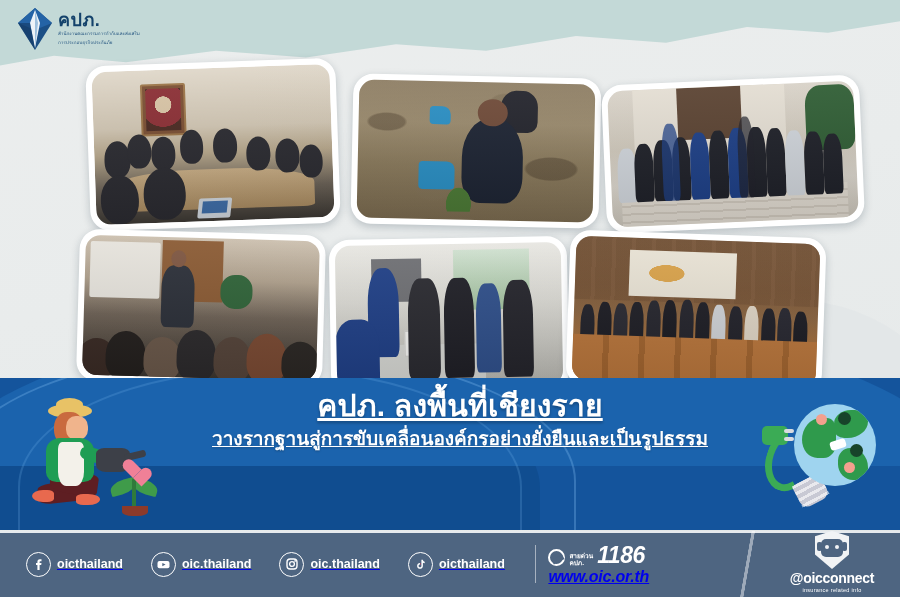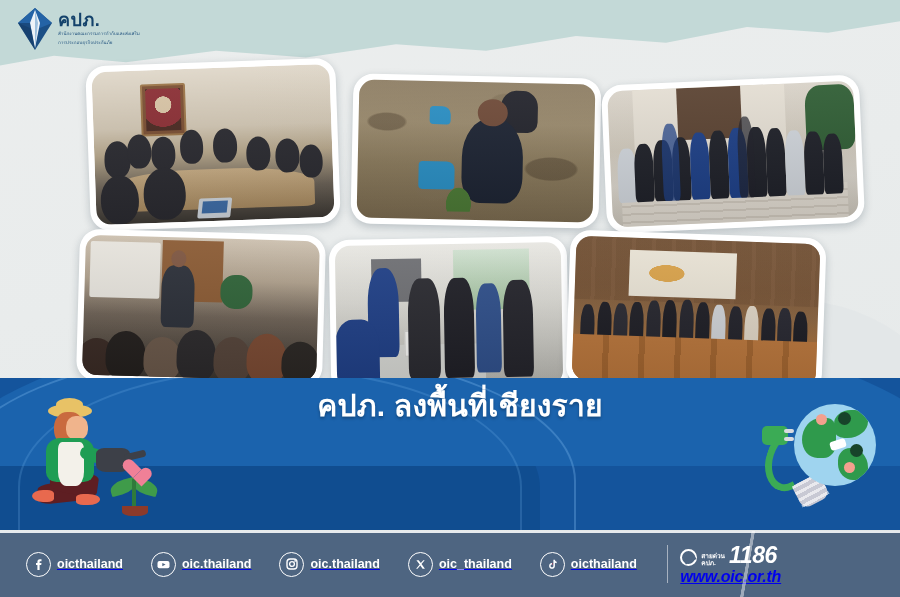--- a/index.html
+++ b/index.html
@@ -155,20 +155,21 @@
   }
   .banner-swoosh2{
     position:absolute;left:2%;top:-10px;width:56%;height:170px;
     border:2px solid rgba(120,180,235,.22);
     border-radius:50% 50% 0 0 / 70% 70% 0 0;
     border-bottom:none;
   }
   .banner-text{
     position:absolute;left:150px;top:10px;width:620px;text-align:center;z-index:8;
     color:#fff;
+    text-decoration:underline;
   }
   .headline{
     font-size:30px;font-weight:bold;letter-spacing:.2px;line-height:1.18;
     text-shadow:0 2px 3px rgba(0,0,0,.28);
   }
   .subline{
     font-size:19px;font-weight:bold;line-height:1.32;margin-top:3px;
     text-shadow:0 1px 2px rgba(0,0,0,.25);
   }
 
@@ -393,20 +394,21 @@
   </div>
 
   <div class="banner">
     <div class="banner-deep"></div>
     <div class="banner-curve"></div>
     <div class="banner-swoosh"></div>
     <div class="banner-swoosh2"></div>
 
     <div class="banner-text">
       <div class="headline">คปภ. ลงพื้นที่เชียงราย</div>
+      <div class="subline">วางรากฐานสู่การขับเคลื่อนองค์กรอย่างยั่งยืนและเป็นรูปธรรม</div>
     </div>
   </div>
 
   <div class="gardener">
     <span class="g-hat"></span>
       <span class="g-hat2"></span>
     <span class="g-hair"></span>
       <span class="g-face"></span>
     <span class="g-legB"></span>
       <span class="g-legA"></span>
@@ -470,28 +472,20 @@
         <span class="s-ic">
           <svg width="14" height="14" viewBox="0 0 14 14">
               <rect x="2" y="2" width="10" height="10" rx="3.2" fill="none" stroke="#fff" stroke-width="1.4"></rect>
               <circle cx="7" cy="7" r="2.4" fill="none" stroke="#fff" stroke-width="1.3"></circle>
               <circle cx="10.1" cy="3.9" r=".85" fill="#fff"></circle>
             </svg>
         </span>
         <span class="s-label">oic.thailand</span>
       </a>
 
-      <a class="social" href="#">
-        <span class="s-ic">
-          <svg width="13" height="13" viewBox="0 0 13 13">
-              <path d="M2.4 2.2h2.3l2.1 2.9 2.5-2.9h1.4L7.5 5.9l3.4 4.9H8.6L6.3 7.6l-2.8 3.2H2.1l3.6-4.2z" fill="#fff"></path>
-            </svg>
-        </span>
-        <span class="s-label">oic_thailand</span>
-      </a>
 
       <a class="social" href="#">
         <span class="s-ic">
           <svg width="13" height="13" viewBox="0 0 13 13">
               <path d="M7.4 1.8h1.5c.1 1 .8 1.8 1.8 1.9v1.5c-.7 0-1.3-.2-1.8-.5v3.2c0 1.6-1.3 2.9-2.9 2.9S3.1 9.5 3.1 7.9 4.4 5 6 5v1.5c-.8 0-1.4.6-1.4 1.4S5.2 9.3 6 9.3s1.4-.6 1.4-1.4z" fill="#fff"></path>
               <path d="M6.6 5.2c-.2 0-.4 0-.6.1V6.7c.2-.1.4-.1.6-.1z" fill="#ee2b4f"></path>
             </svg>
         </span>
         <span class="s-label">oicthailand</span>
       </a>
@@ -506,15 +500,27 @@
           <span>สายด่วน</span>
           <span>คปภ.</span>
         </span>
         <span class="hot-num">1186</span>
       </div>
       <a class="hot-url" href="#">www.oic.or.th</a>
     </div>
 
     <div class="footer-slash"></div>
 
+    <div class="oicconnect">
+      <div class="oc-shield">
+        <span class="oc-face">
+          <span class="oc-eye" style="left:4px;"></span>
+          <span class="oc-eye" style="right:4px;"></span>
+        </span>
+        <span class="oc-ear" style="left:2px;"></span>
+        <span class="oc-ear" style="right:2px;"></span>
+      </div>
+      <div class="oc-name">@oicconnect</div>
+      <div class="oc-sub">insurance related info</div>
+    </div>
   </div>
 
 </div>
 
 </body></html>

